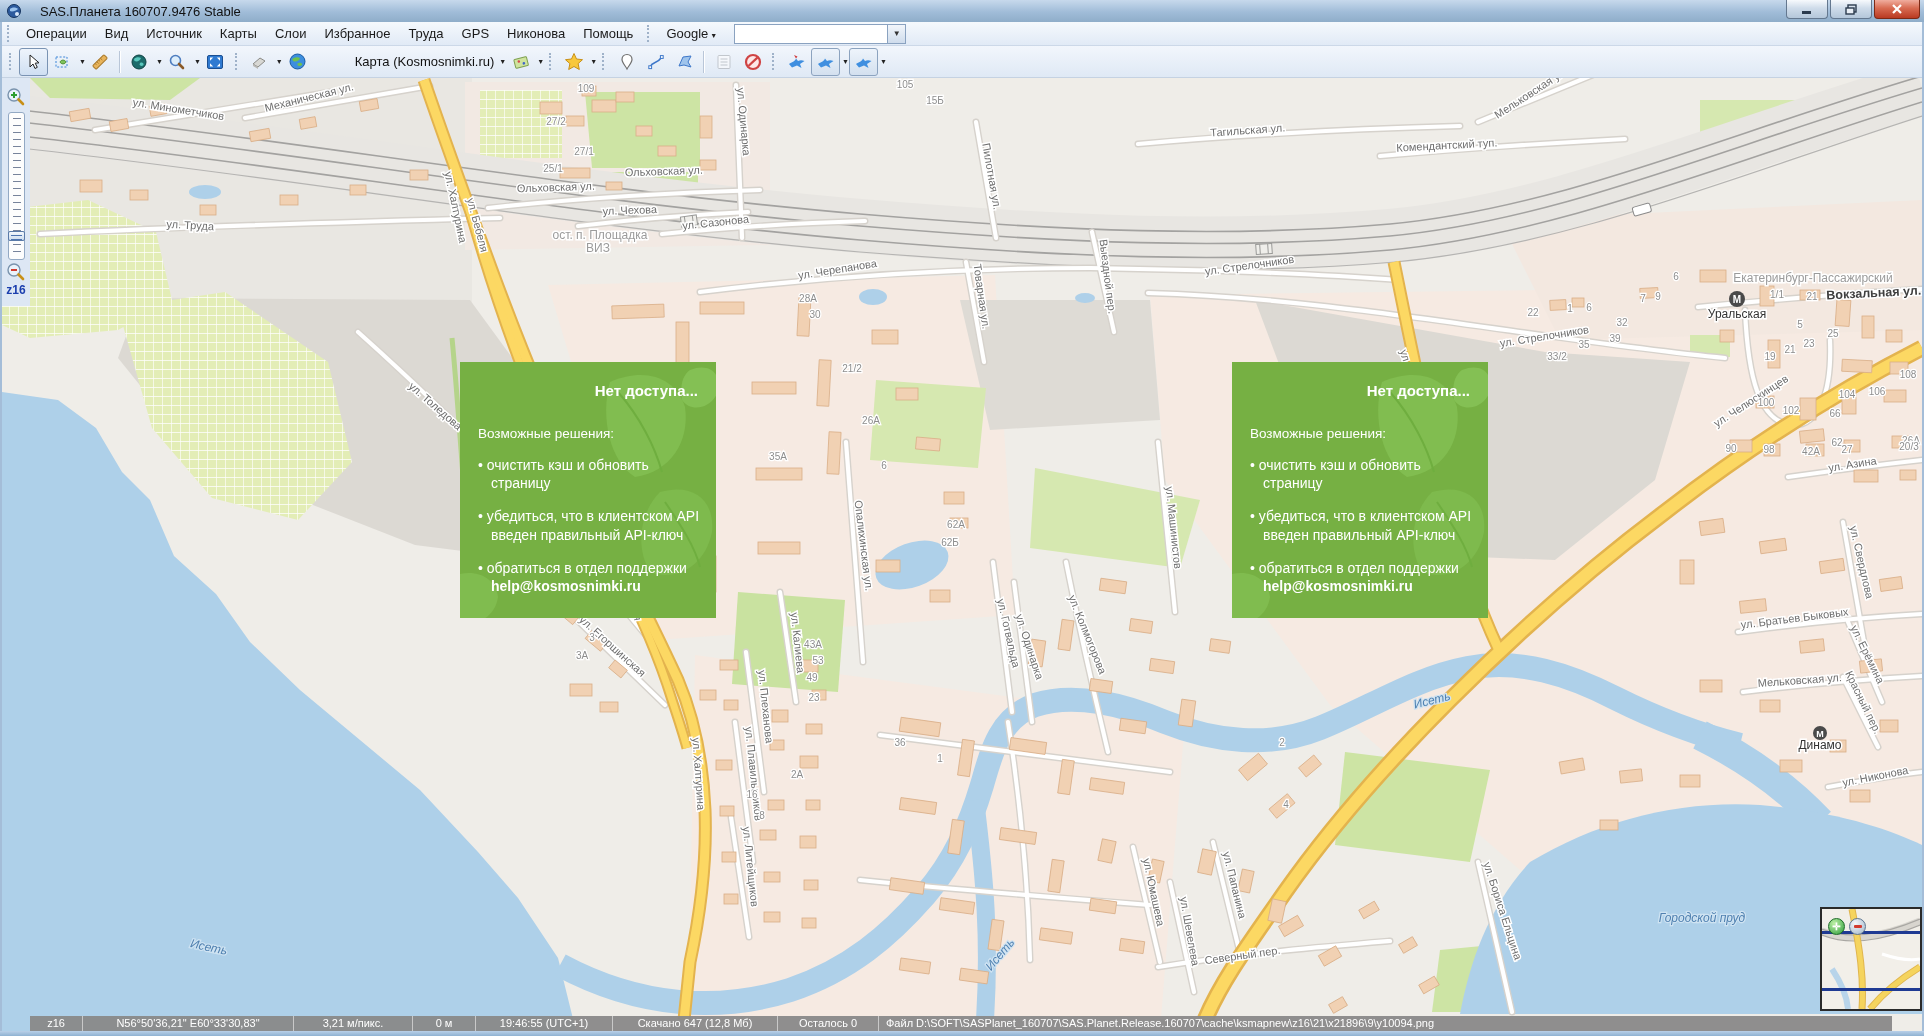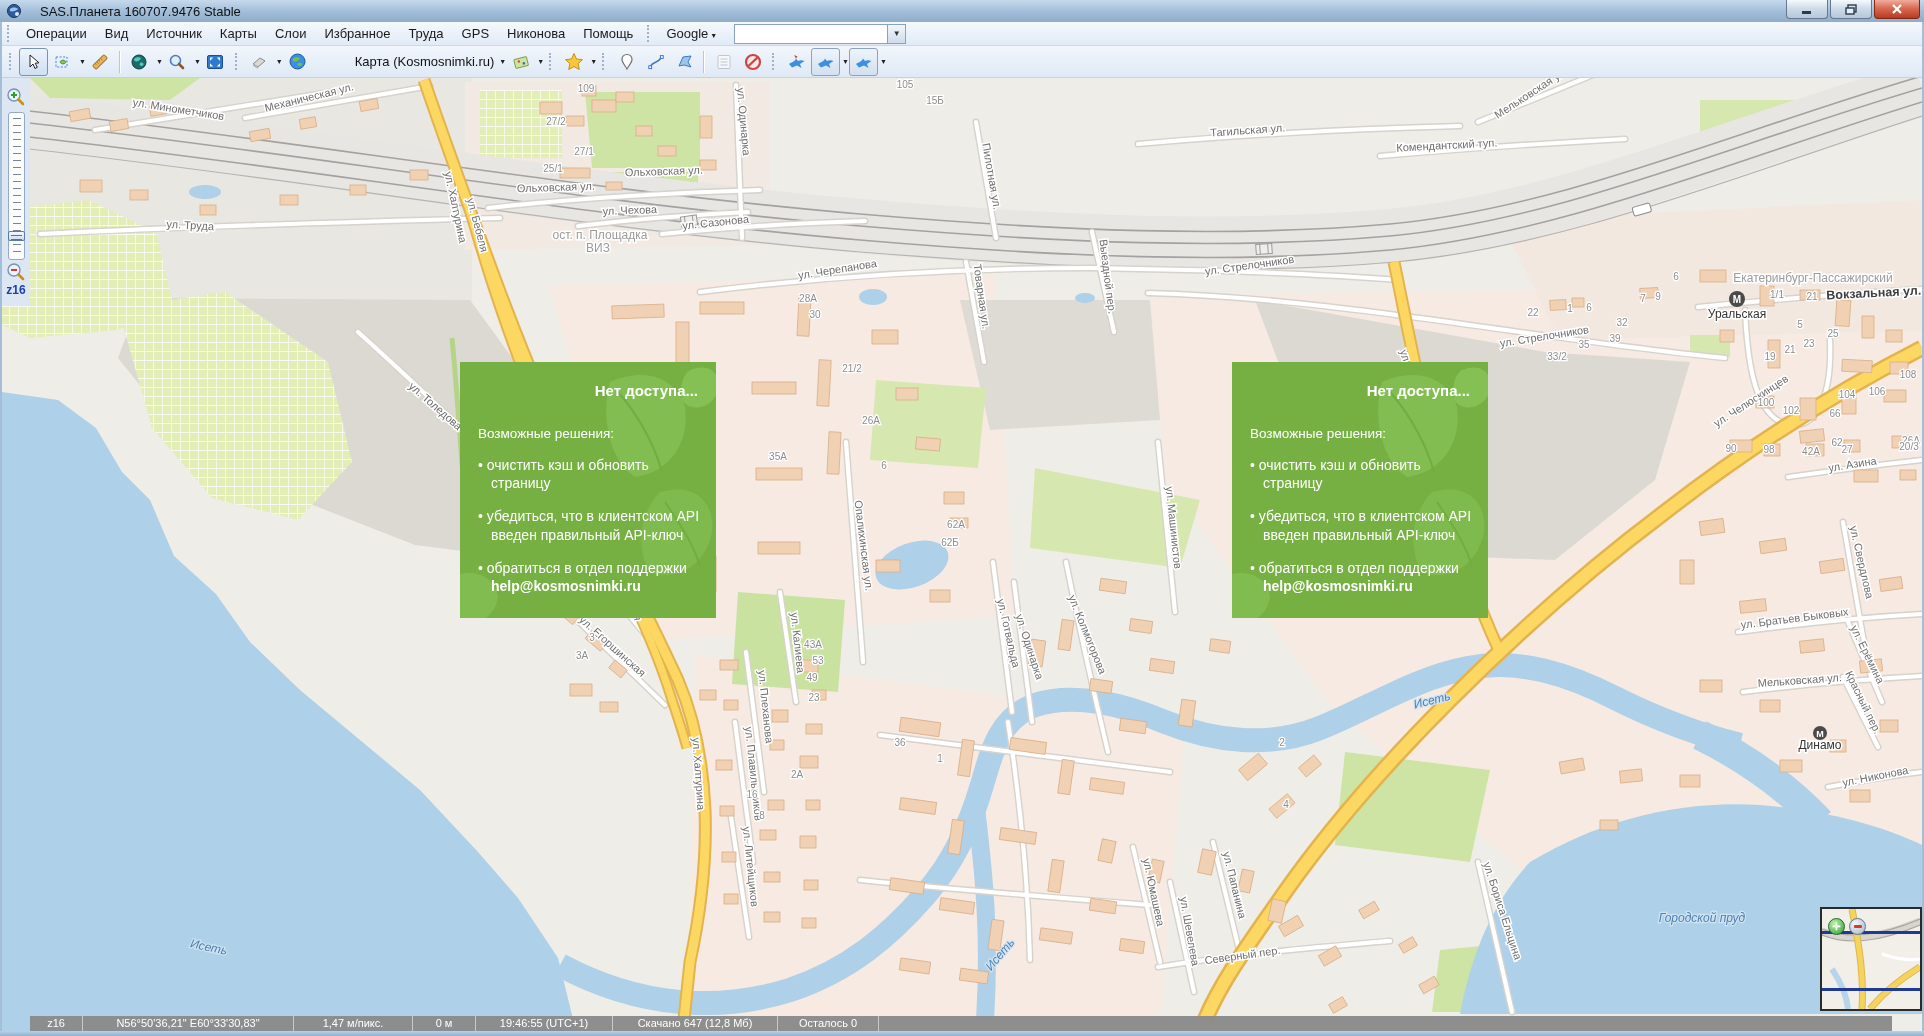--- a/index.html
+++ b/index.html
@@ -797,20 +797,21 @@
         <span>✛</span>
       </span>
     <span class="mm-btn mm-minus">
         <span></span>
       </span>
   </div>
 
   <div class="statusbar">
     <div class="sseg" style="width:38px">z16</div>
     <div class="sseg" style="width:196px">N56°50'36,21" E60°33'30,83"</div>
-    <div class="sseg" style="width:104px">1,47 м/пикс.</div>
+    <div class="sseg" style="width:104px">3,21 м/пикс.</div>
     <div class="sseg" style="width:48px">0 м</div>
     <div class="sseg" style="width:122px">19:46:55 (UTC+1)</div>
     <div class="sseg" style="width:150px">Скачано 647 (12,8 Мб)</div>
     <div class="sseg" style="width:86px">Осталось 0</div>
+    <div class="sseg file">Файл D:\SOFT\SASPlanet_160707\SAS.Planet.Release.160707\cache\ksmapnew\z16\21\x21896\9\y10094.png</div>
   </div>
 
 </div>
 
 </body></html>

